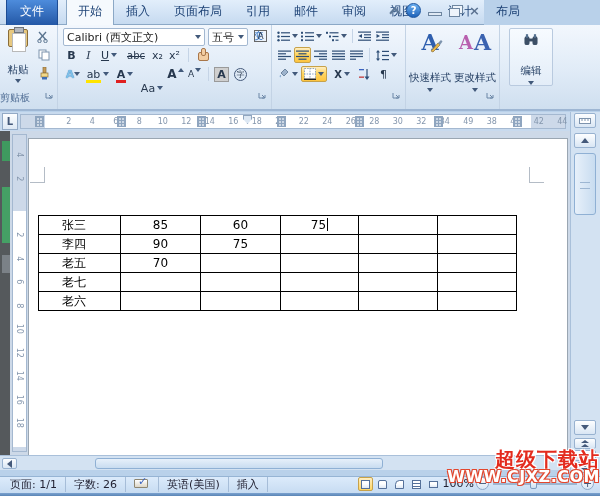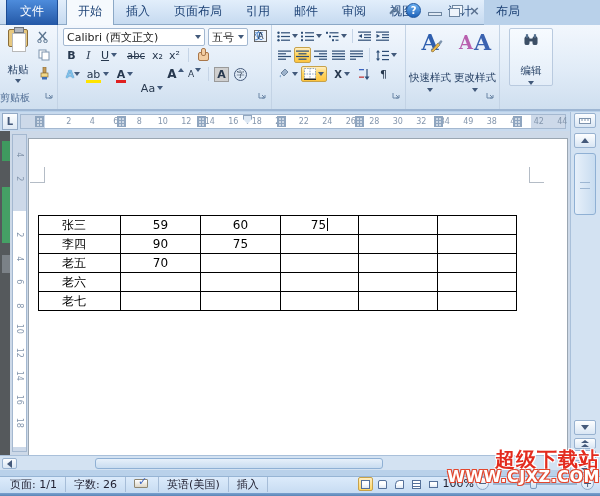--- a/index.html
+++ b/index.html
@@ -516,21 +516,21 @@
       <col style="width:82px">
       <col style="width:80px">
       <col style="width:80px">
       <col style="width:78px">
       <col style="width:79px">
       <col style="width:79px">
     </colgroup>
   <tbody>
   <tr>
     <td class="namec">张三</td>
-    <td>59</td>
+    <td>85</td>
     <td>60</td>
     <td><span>75</span><span class="caret"></span></td>
     <td></td>
     <td></td>
   </tr>
   <tr>
     <td class="namec">李四</td>
     <td>90</td>
     <td>75</td>
     <td></td>
@@ -539,29 +539,29 @@
   </tr>
   <tr>
     <td class="namec">老五</td>
     <td>70</td>
     <td></td>
     <td></td>
     <td></td>
     <td></td>
   </tr>
   <tr>
-    <td class="namec">老六</td>
+    <td class="namec">老七</td>
     <td></td>
     <td></td>
     <td></td>
     <td></td>
     <td></td>
   </tr>
   <tr>
-    <td class="namec">老七</td>
+    <td class="namec">老六</td>
     <td></td>
     <td></td>
     <td></td>
     <td></td>
     <td></td>
   </tr>
 </tbody>
   </table>
 
 <div class="abs vscroll">

